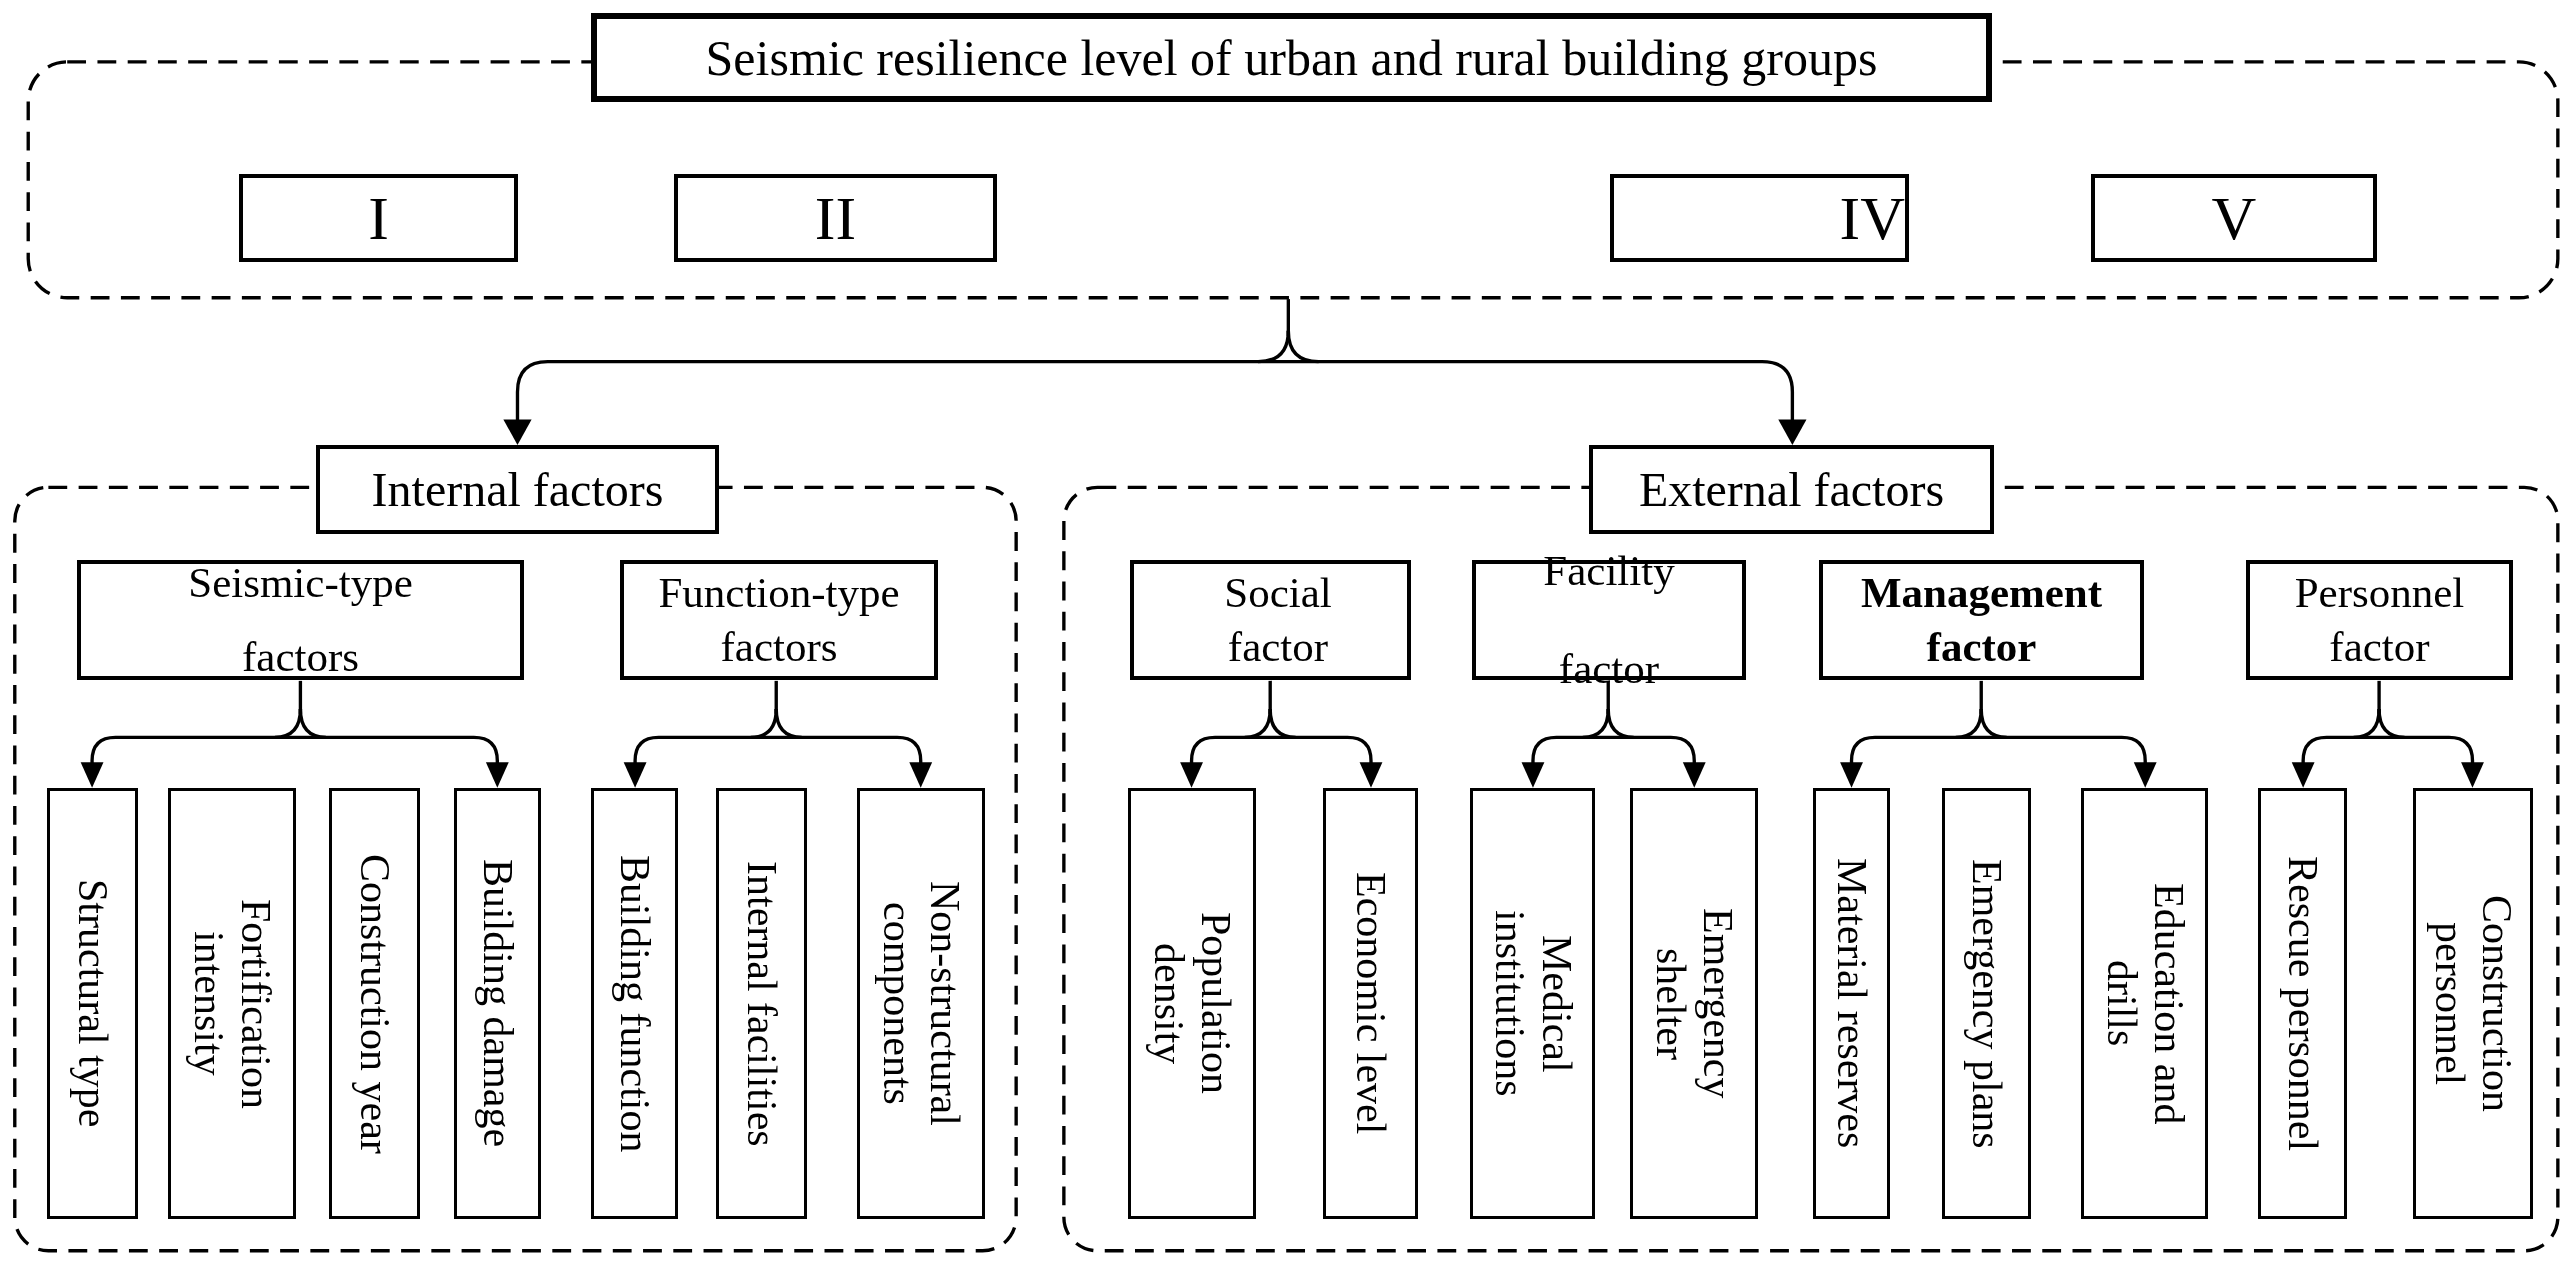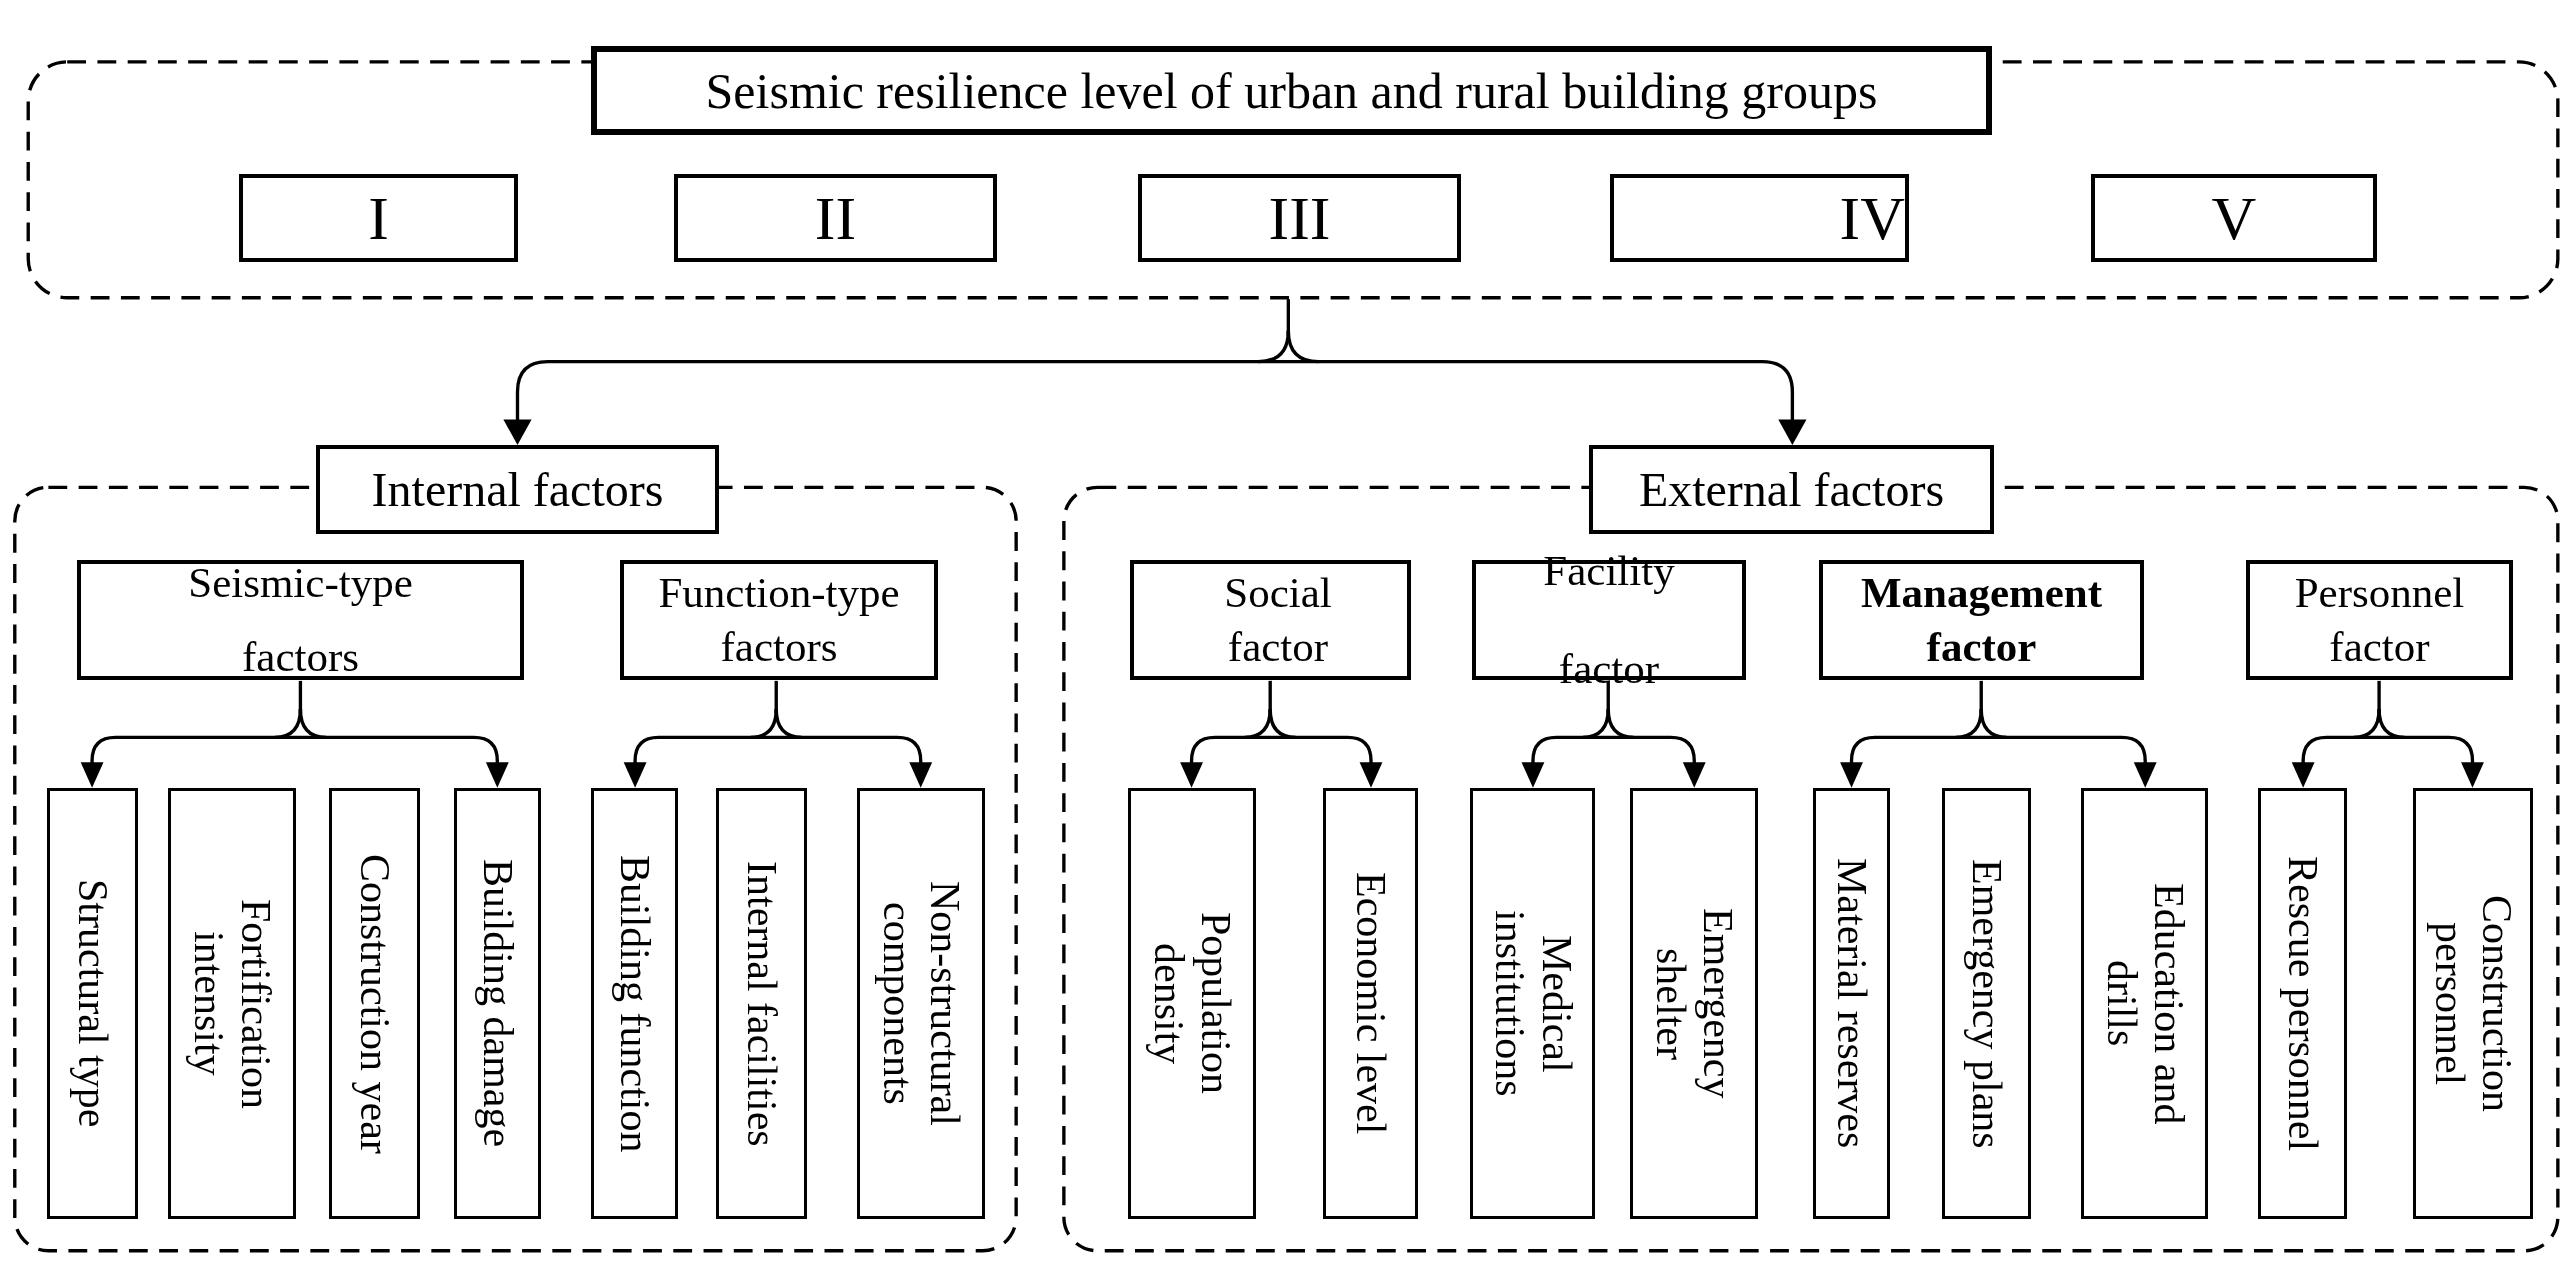--- a/index.html
+++ b/index.html
@@ -114,32 +114,29 @@
       <polygon points="2023,1134 2057,1134 2040,1172"></polygon>
       <polygon points="2264,1134 2298,1134 2281,1172"></polygon>
       <polygon points="2504,1134 2538,1134 2521,1172"></polygon>
       <polygon points="2738,1134 2772,1134 2755,1172"></polygon>
       <polygon points="3175,1134 3209,1134 3192,1172"></polygon>
       <polygon points="3410,1134 3444,1134 3427,1172"></polygon>
       <polygon points="3662,1134 3696,1134 3679,1172"></polygon>
     </g>
   </svg>
 
-  <div class="box title-box" style="left:591px;top:13.4px;width:1401px;height:89px;margin-top:33px;">
+  <div class="box title-box" style="left:591px;top:13.4px;width:1401px;height:89px;">
     <span>Seismic resilience level of urban and rural building groups</span>
   </div>
 
   <div class="box level-box" style="left:239px;top:174px;width:279px;height:88px;">
     <span>I</span>
   </div>
   <div class="box level-box" style="left:674px;top:174px;width:323px;height:88px;">
     <span>II</span>
-  </div>
-  <div class="box level-box" style="left:1138px;top:174px;width:323px;height:88px;">
-    <span>III</span>
   </div>
   <div class="box level-box" style="left:1610px;top:174px;width:299px;height:88px;justify-content:flex-end;">
     <span>IV</span>
   </div>
   <div class="box level-box" style="left:2091px;top:174px;width:286px;height:88px;">
     <span>V</span>
   </div>
 
   <div class="box branch-box" style="left:316px;top:445px;width:403px;height:89px;">
     <span>Internal factors</span>

